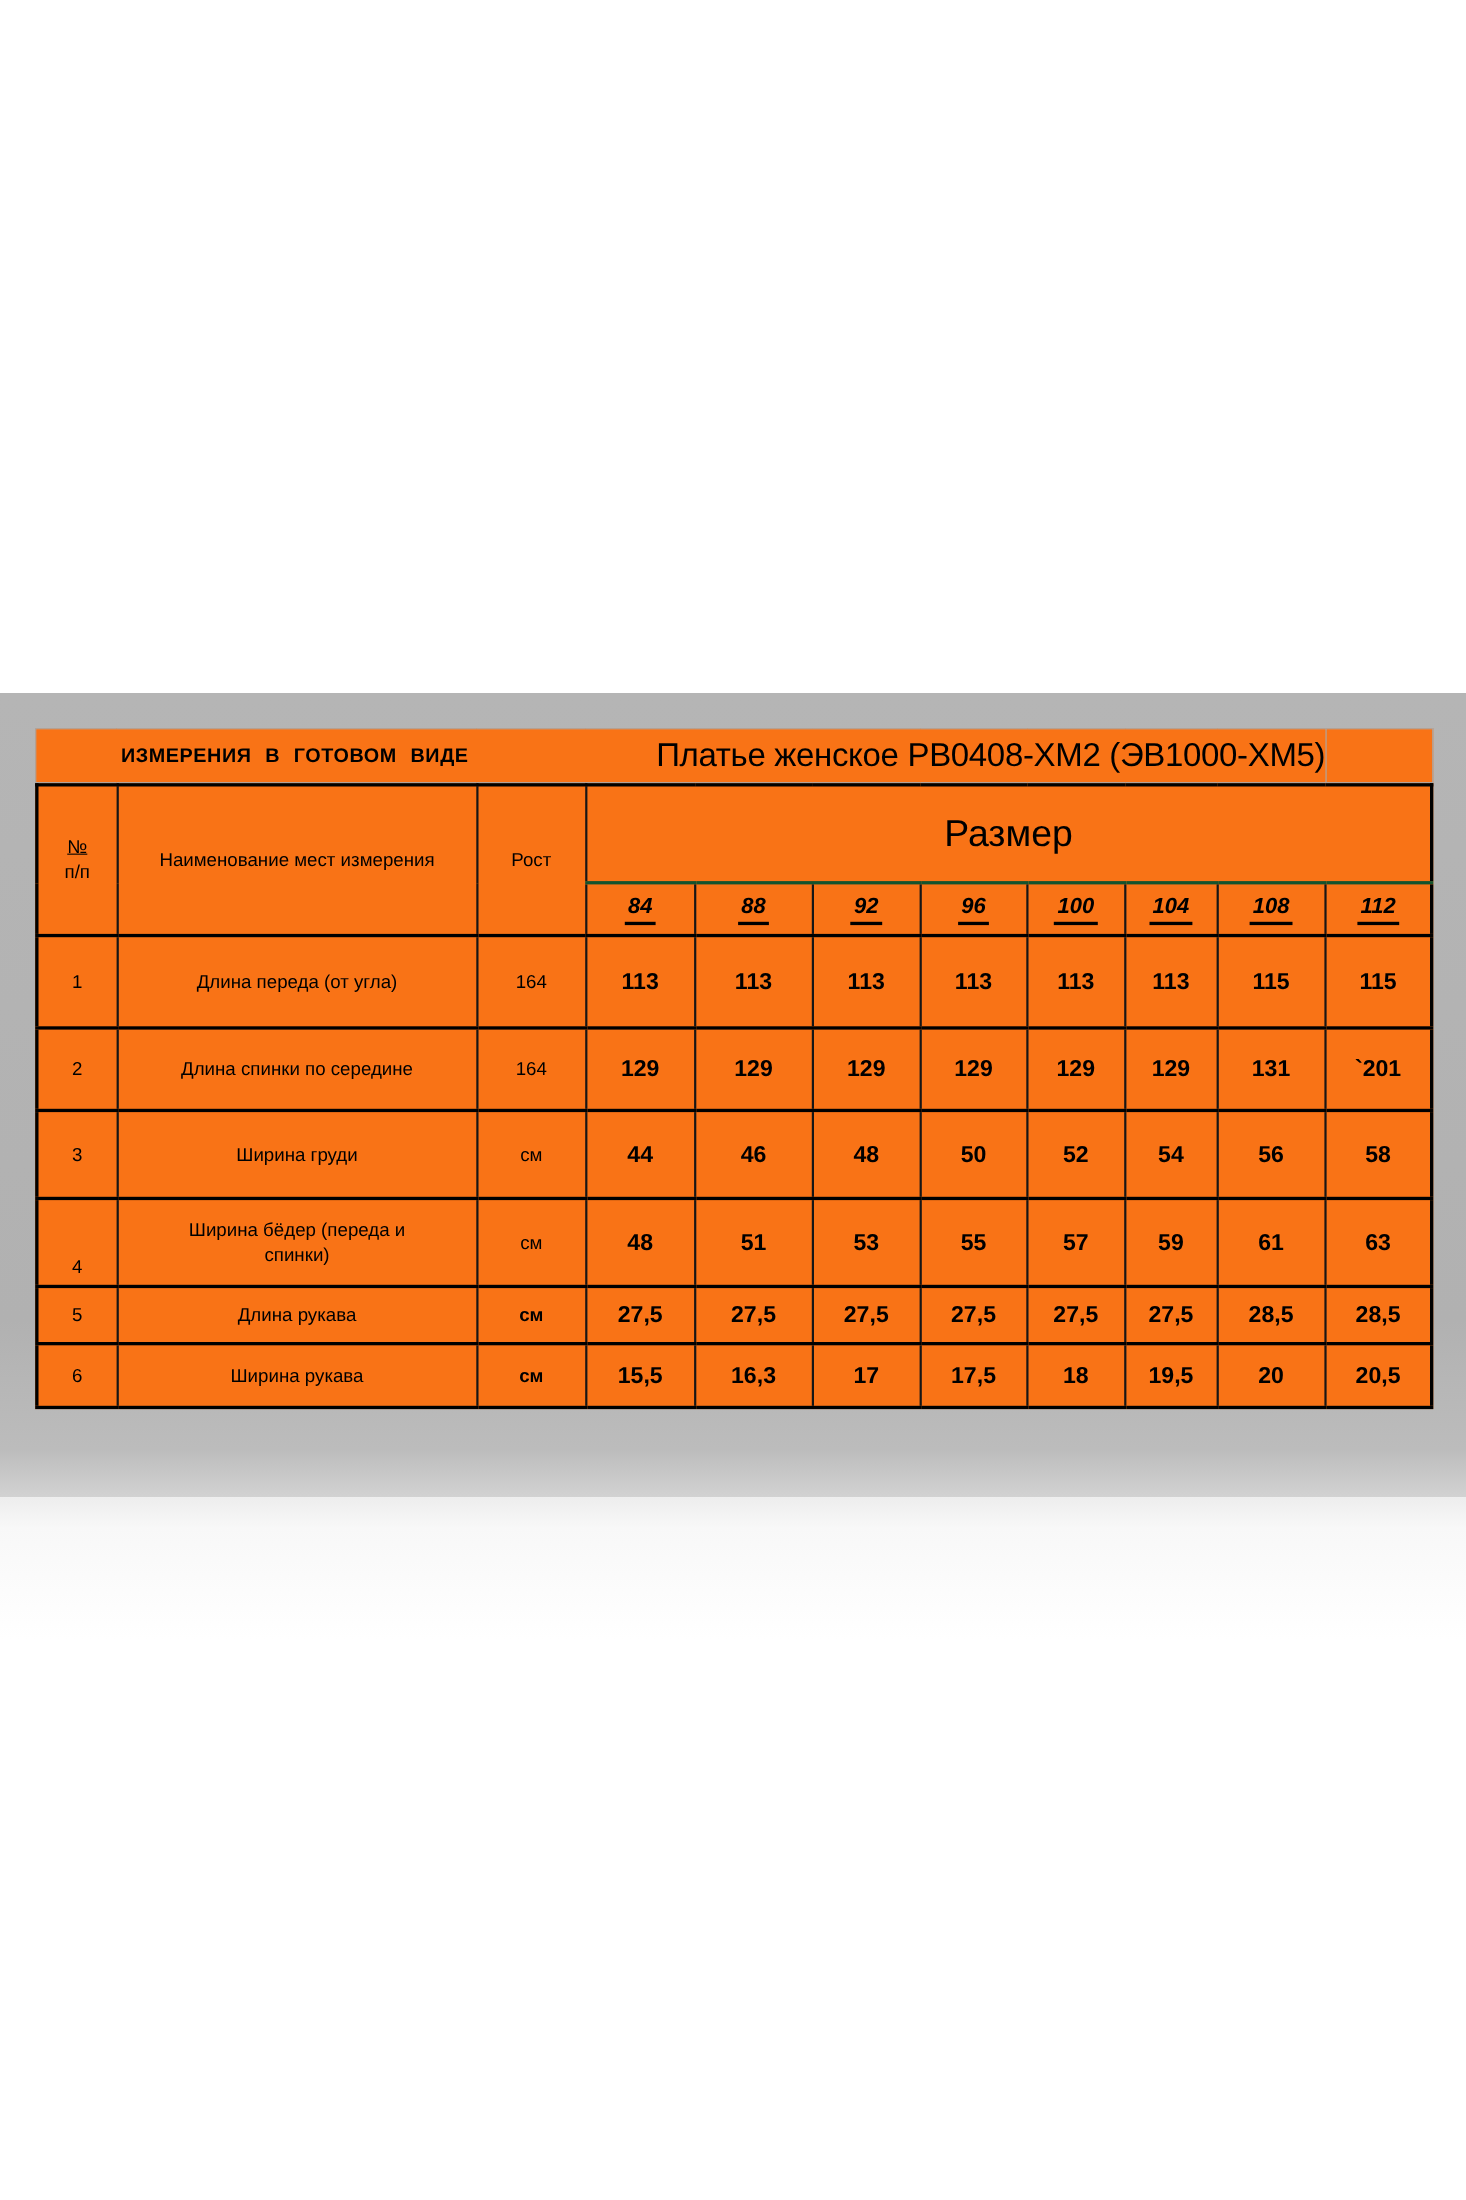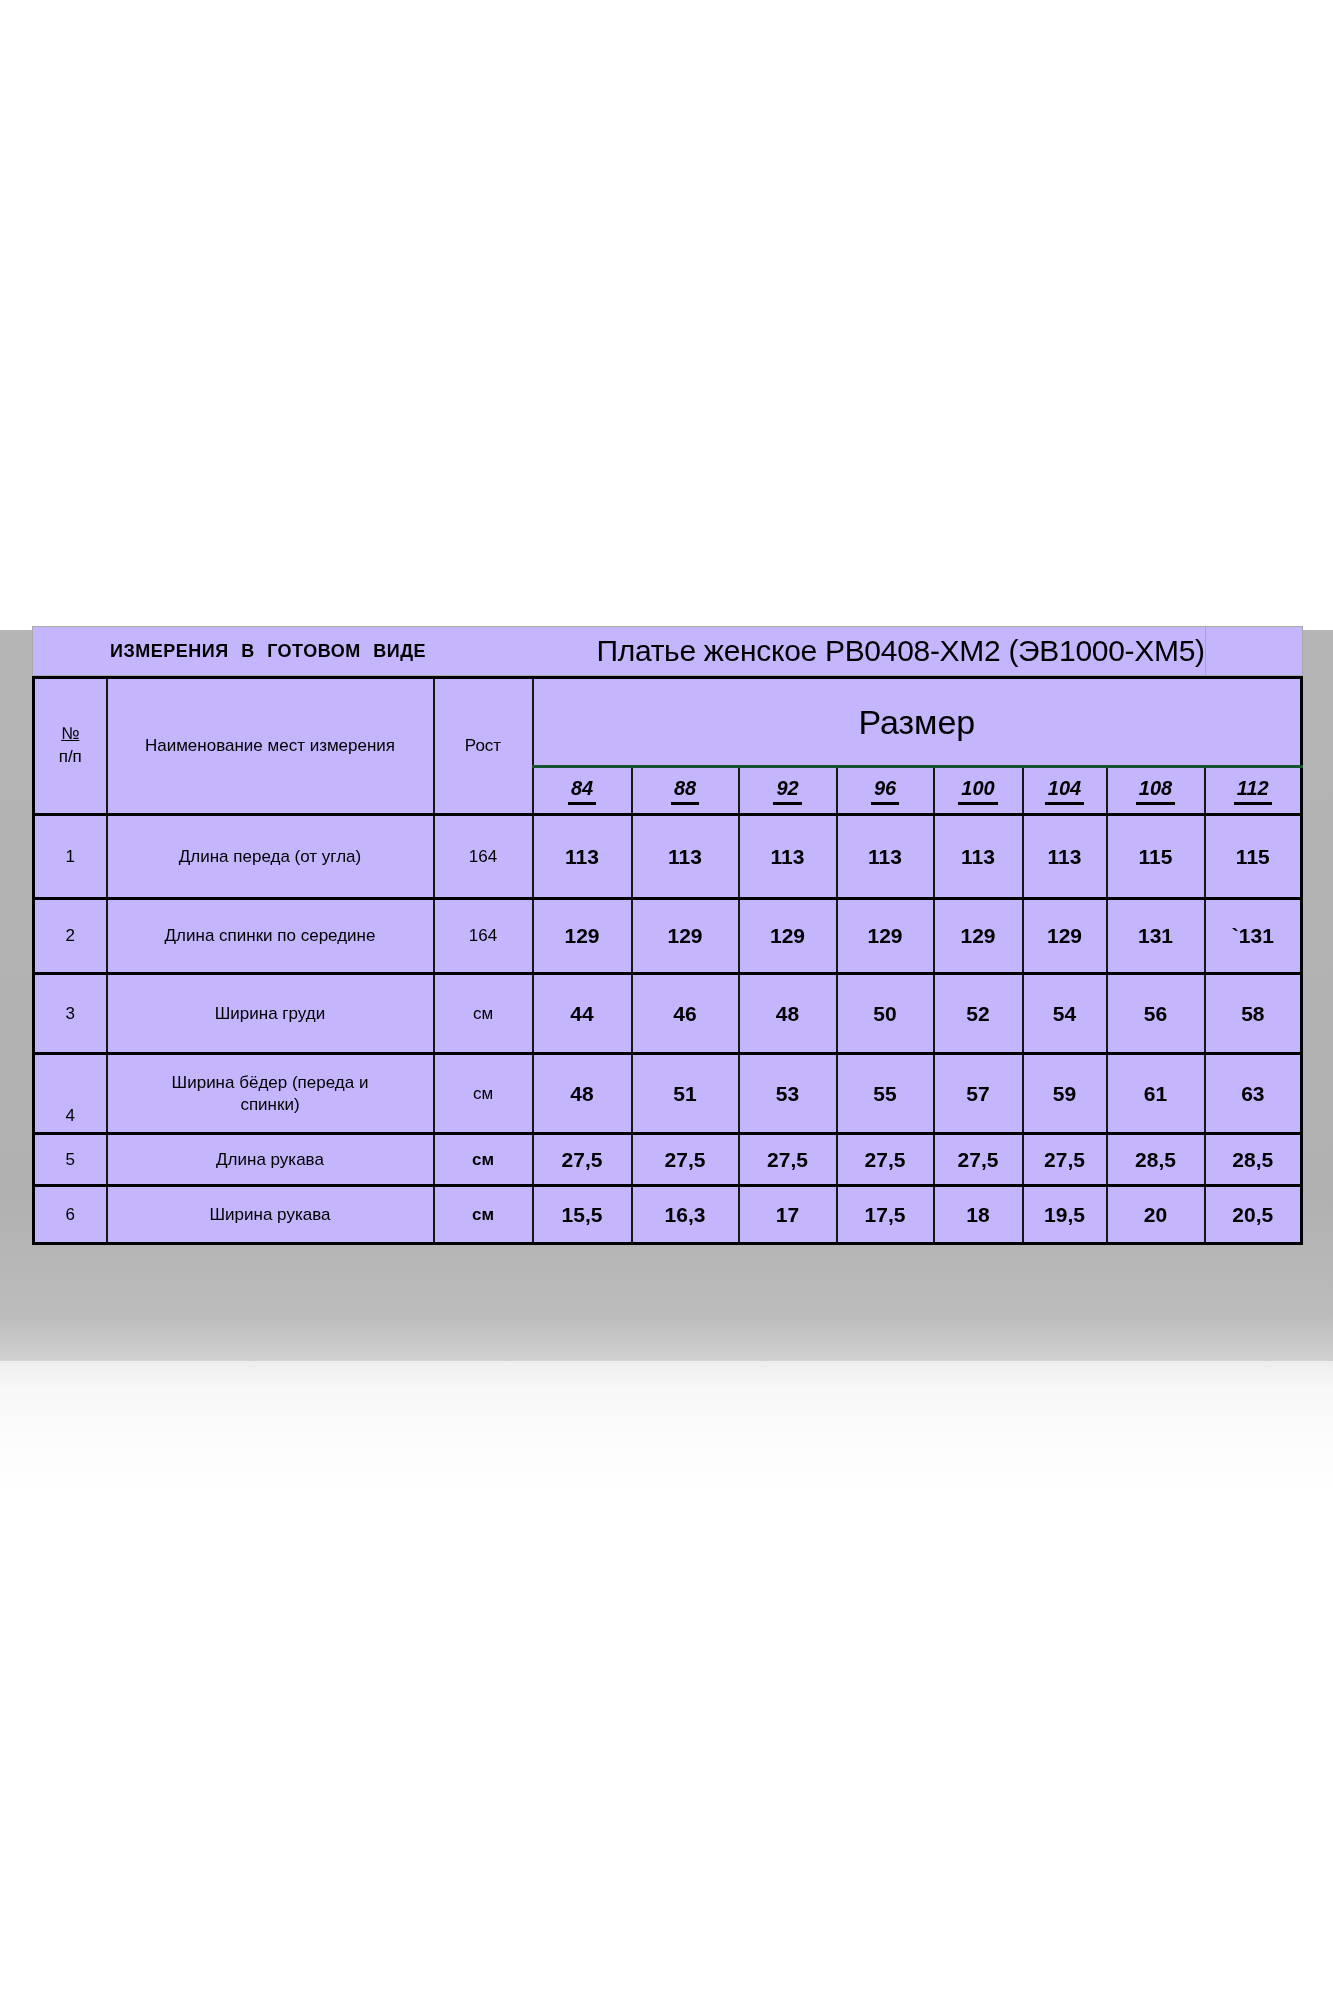--- a/index.html
+++ b/index.html
@@ -7,21 +7,21 @@
     width:1333px;height:2000px;position:relative;background:#ffffff;
     font-family:"Liberation Sans",sans-serif;color:#000;overflow:hidden;
   }
   
   #gray-band{position:absolute;left:0;top:630px;width:1333px;height:731px;
     background:linear-gradient(180deg,#b5b5b5 0%,#b1b1b1 78%,#bcbcbc 94%,#d2d2d2 100%);}
   #below-band{position:absolute;left:0;top:1361px;width:1333px;height:639px;
     background:linear-gradient(180deg,#ededed 0px,#f8f8f8 28px,#ffffff 130px);}
 
   
-  #sheet{position:absolute;left:32px;top:626px;width:1271px;background:#c4b5fd;}
+  #sheet{position:absolute;left:32px;top:662px;width:1271px;background:#f97316;}
 
   table{border-collapse:collapse;table-layout:fixed;width:1271px;}
   col.c-num{width:73px;} col.c-name{width:327px;} col.c-rost{width:99px;}
   col.s1{width:99px;} col.s2{width:107px;} col.s3{width:98px;} col.s4{width:97px;}
   col.s5{width:89px;} col.s6{width:84px;} col.s7{width:98px;} col.s8{width:97px;}
 
   
   table.top td{border:1px solid #a9a9a9;padding:0;vertical-align:middle;}
   table.top tr.rA{height:49px;}
   table.top tr.rB{height:46px;}
@@ -144,21 +144,21 @@
       <td class="cell-num">2</td>
       <td class="cell-label"><span>Длина спинки по середине</span></td>
       <td class="cell-rost">164</td>
       <td class="cell-val">129</td>
       <td class="cell-val">129</td>
       <td class="cell-val">129</td>
       <td class="cell-val">129</td>
       <td class="cell-val">129</td>
       <td class="cell-val">129</td>
       <td class="cell-val">131</td>
-      <td class="cell-val">`131</td>
+      <td class="cell-val">`201</td>
     </tr>
 
     <tr class="data d3">
       <td class="cell-num">3</td>
       <td class="cell-label"><span>Ширина груди</span></td>
       <td class="cell-rost">см</td>
       <td class="cell-val">44</td>
       <td class="cell-val">46</td>
       <td class="cell-val">48</td>
       <td class="cell-val">50</td>

